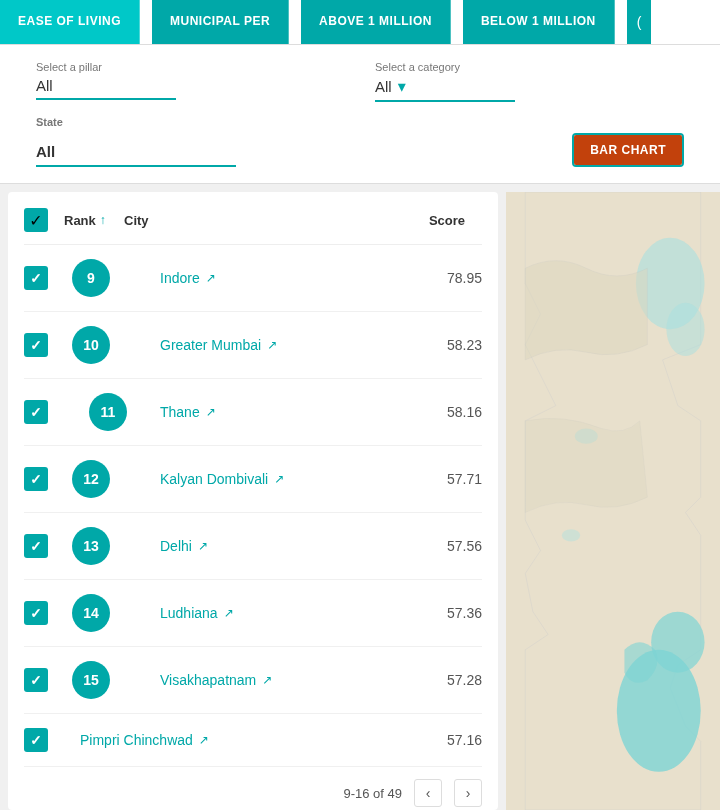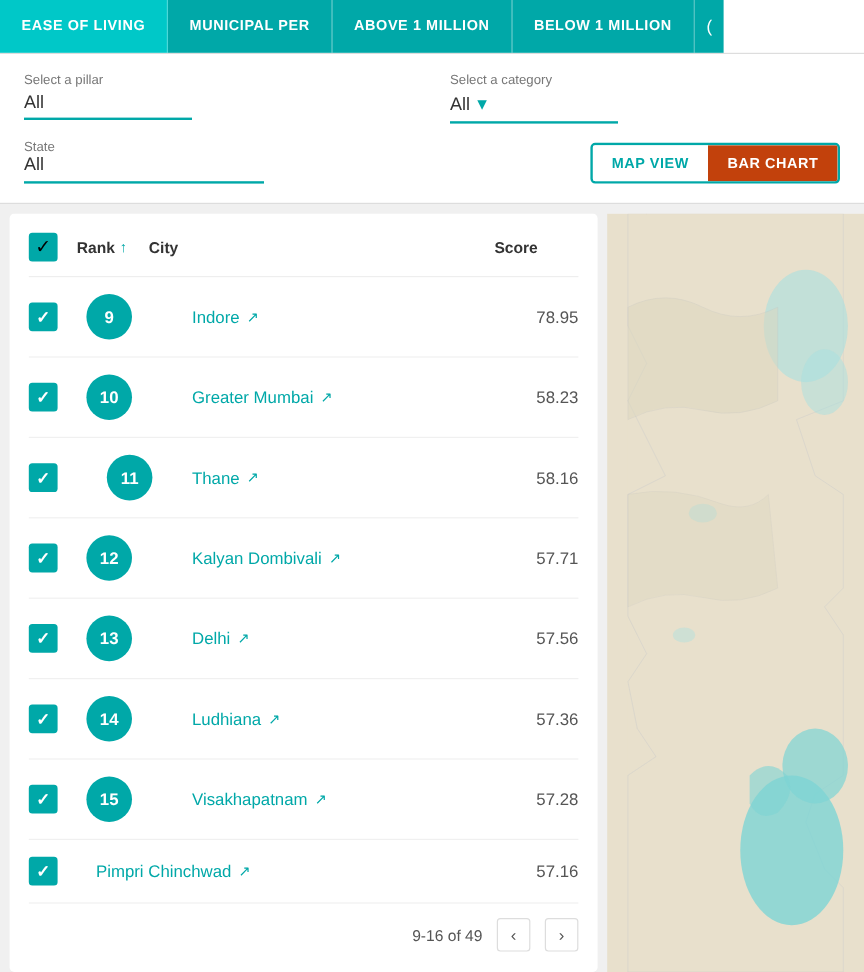--- a/index.html
+++ b/index.html
@@ -12,20 +12,21 @@
       display: flex;
       flex-direction: column;
     }
 
     
     .tab-bar {
       display: flex;
       background: #fff;
       border-bottom: 1px solid #ddd;
       padding: 0;
+      gap: 12px;
     }
     .tab {
       padding: 14px 18px;
       font-size: 12px;
       font-weight: bold;
       cursor: pointer;
       color: #fff;
       background: #00a8a8;
       border-right: 1px solid rgba(255,255,255,0.3);
       letter-spacing: 0.5px;
@@ -37,21 +38,21 @@
       padding: 14px 10px;
       background: #00a8a8;
       color: #fff;
       font-size: 14px;
       cursor: pointer;
     }
 
     
     .filter-panel {
       background: #fff;
-      padding: 16px 20px;
+      padding: 16px 36px;
       border-bottom: 1px solid #ddd;
       margin-bottom: 8px;
     }
     .filter-row {
       display: flex;
       gap: 30px;
       margin-bottom: 14px;
       align-items: flex-start;
     }
     .filter-group {
@@ -83,21 +84,22 @@
     }
 
     .filter-row-2 {
       display: flex;
       align-items: flex-end;
       justify-content: space-between;
     }
     .filter-group-state {
       display: flex;
       flex-direction: column;
-      gap: 0;
+      gap: 15px;
+      font-weight: bold;
     }
     .state-select {
       border-bottom: 2px solid #00a8a8;
       padding-bottom: 4px;
       width: 200px;
     }
     .state-select span {
       font-size: 15px;
       color: #333;
     }
@@ -167,21 +169,21 @@
       flex: 1;
       font-size: 13px;
       font-weight: bold;
       color: #333;
     }
     .col-score {
       width: 70px;
       font-size: 13px;
       font-weight: bold;
       color: #333;
-      text-align: left;
+      text-align: center;
     }
 
     .table-row {
       display: flex;
       align-items: center;
       padding: 14px 0;
       border-bottom: 1px solid #f0f0f0;
     }
     .checkbox {
       width: 24px;
@@ -313,21 +315,20 @@
     </div>
   </div>
   <div class="filter-row-2">
     <div class="filter-group-state">
       <span class="filter-label">State</span>
       <div class="state-select">
         <span>All</span>
       </div>
     </div>
     <div class="view-buttons">
-      <button class="view-btn">MAP VIEW</button>
       <button class="view-btn active">BAR CHART</button>
     </div>
   </div>
 </div>
 
 <div class="main-content">
 
   <div class="table-panel">
 
     <div class="table-header">

